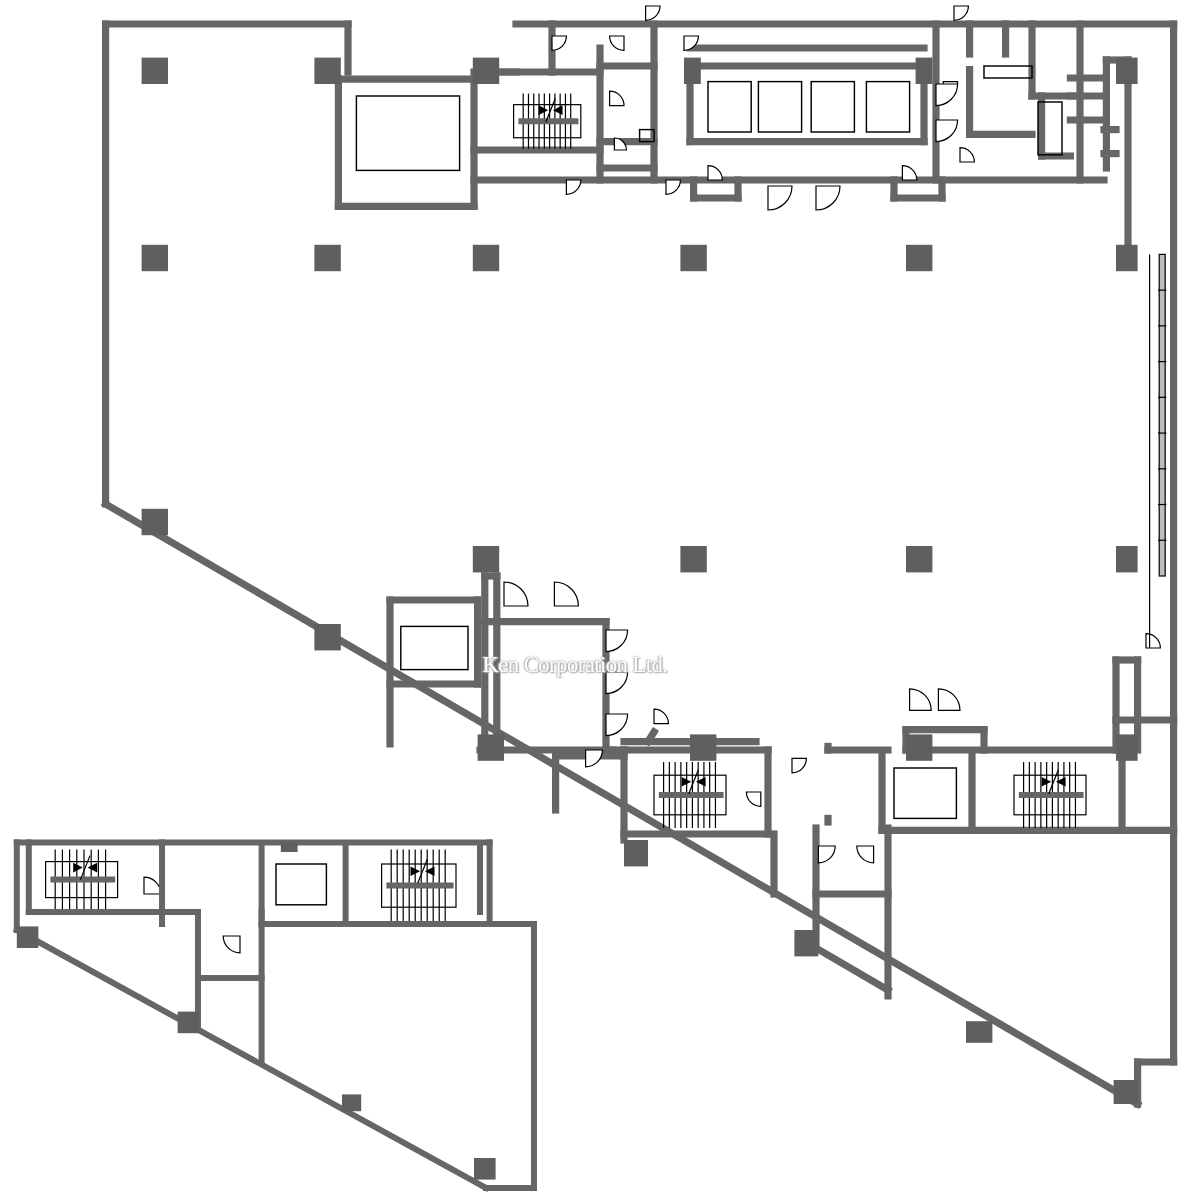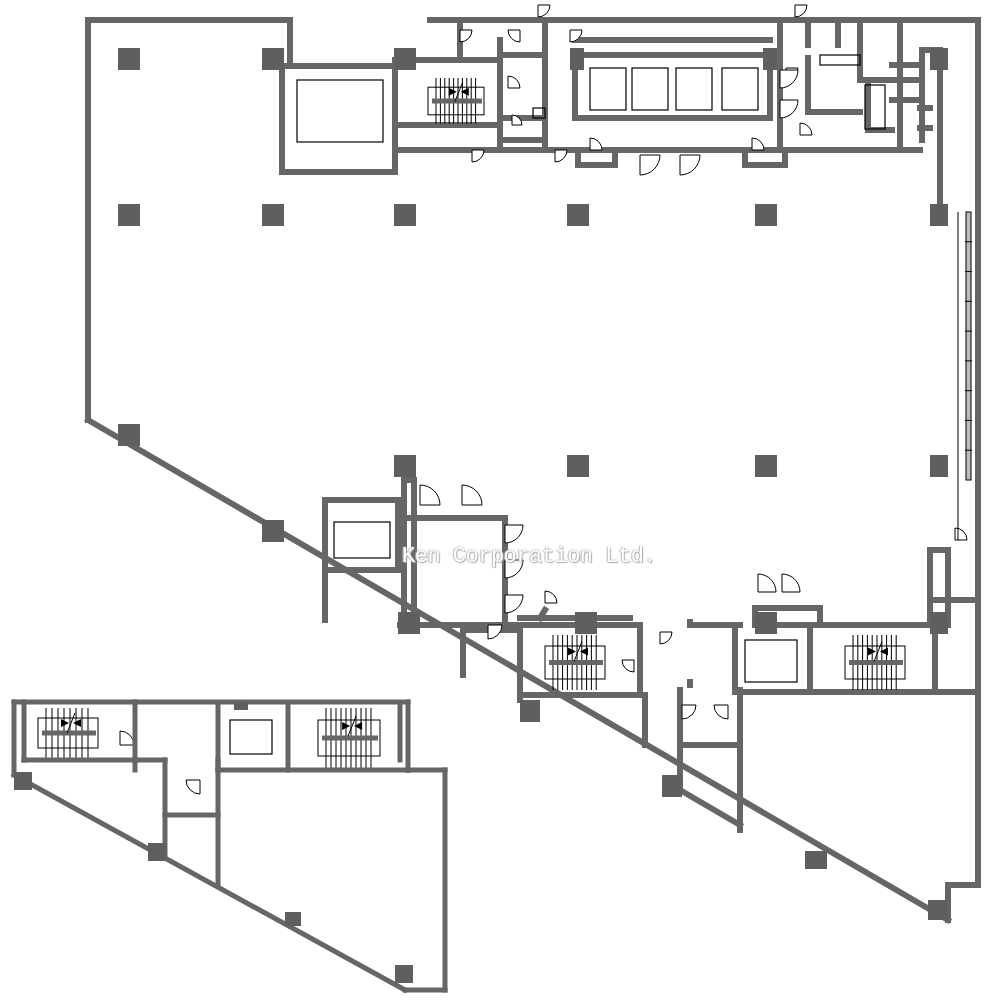--- a/index.html
+++ b/index.html
@@ -1,20 +1,20 @@
 <!DOCTYPE html>
 <html><head>
 <meta charset="utf-8">
 <style>
   html, body { margin: 0; padding: 0; background: #ffffff; }
   body { width: 1000px; height: 1000px; overflow: hidden; position: relative; font-family: "DejaVu Sans", sans-serif; }
   #plan { position: absolute; left: 0; top: 0; width: 1000px; height: 1000px; }
   .watermark {
     position: absolute; left: 402px; top: 544px;
-    font-family: Liberation Mono, monospace; font-size: 22px; letter-spacing: -0.5px;
+    font-family: Liberation Serif, serif; font-size: 19px; letter-spacing: -0.5px;
     color: #ffffff;
     text-shadow: 0 0 2px #9a9a9a, 1px 1px 1px #b5b5b5, -1px 0 1px #c8c8c8;
     white-space: nowrap; pointer-events: none;
   }
 </style>
 </head>
 <body>
 
 <svg id="plan" viewBox="0 0 1000 1000" xmlns="http://www.w3.org/2000/svg">
   <g id="g-walls">

